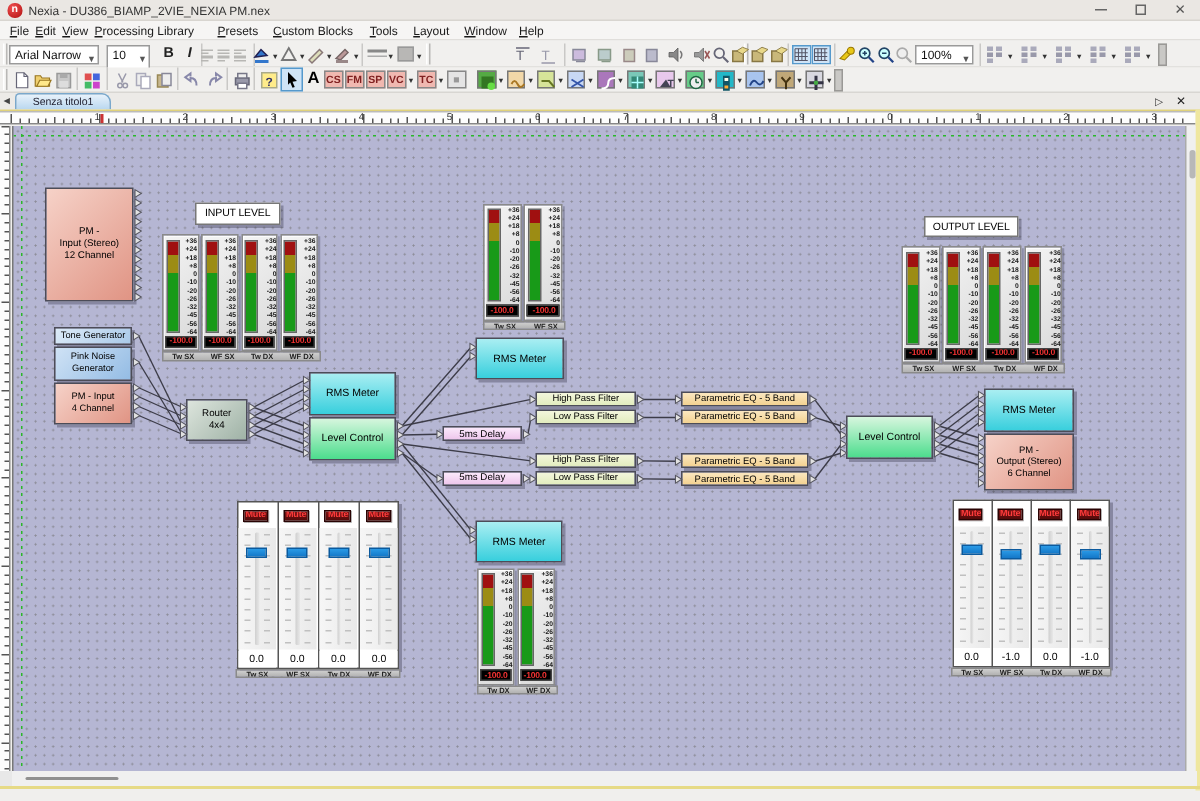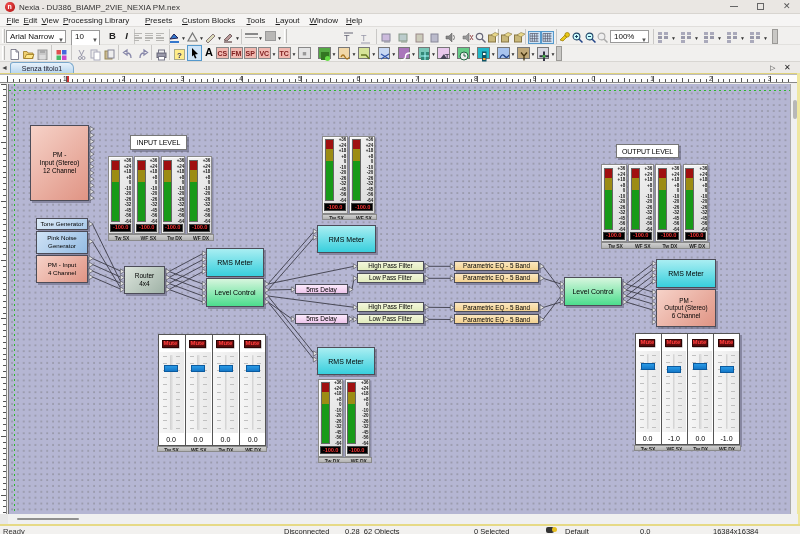--- a/index.html
+++ b/index.html
@@ -1276,23 +1276,12 @@
       </svg>
 </div>
 <div class="abs" style="left:790px;top:83.5px;width:7px;height:430px;background:#f0f0f0;border-left:0.5px solid #aaa">
 <div style="position:absolute;left:1.5px;top:16px;width:4px;height:19px;background:#b8b8b8;border-radius:2px"></div>
     </div>
 <div class="abs" style="left:7.5px;top:513.5px;width:790px;height:10.5px;background:#f0f0f0">
 <div style="position:absolute;left:9px;top:4px;width:62px;height:2.5px;background:#909090;border-radius:1px"></div>
     </div>
 <div class="abs" style="left:0;top:513.5px;width:7.5px;height:10.5px;background:#e8e8e8"></div>
 <div class="abs" style="left:0;top:524px;width:800px;height:2px;background:#e6da86"></div>
-<div class="abs" style="left:0;top:526px;width:800px;height:8px;background:#f2f1ef;overflow:hidden">
-<div class="abs" style="left:3px;top:1px;font-size:7.5px;color:#333">Ready</div>
-<div class="abs" style="left:284px;top:1px;font-size:7.5px;color:#222">Disconnected</div>
-<div class="abs" style="left:345px;top:1px;font-size:7.5px;color:#222">0.28&nbsp;&nbsp;62 Objects</div>
-<div class="abs" style="left:474px;top:1px;font-size:7.5px;color:#222">0 Selected</div>
-<div class="abs" style="left:546px;top:1px;width:8px;height:6px;background:#333;border-radius:2px"></div>
-<div class="abs" style="left:552px;top:0.5px;width:5px;height:5px;background:#e8c020;border-radius:50%"></div>
-<div class="abs" style="left:565px;top:1px;font-size:7.5px;color:#222">Default</div>
-<div class="abs" style="left:640px;top:1px;font-size:7.5px;color:#222">0.0</div>
-<div class="abs" style="left:713px;top:1px;font-size:7.5px;color:#222">16384x16384</div>
-</div>
 </div>
 </body></html>

